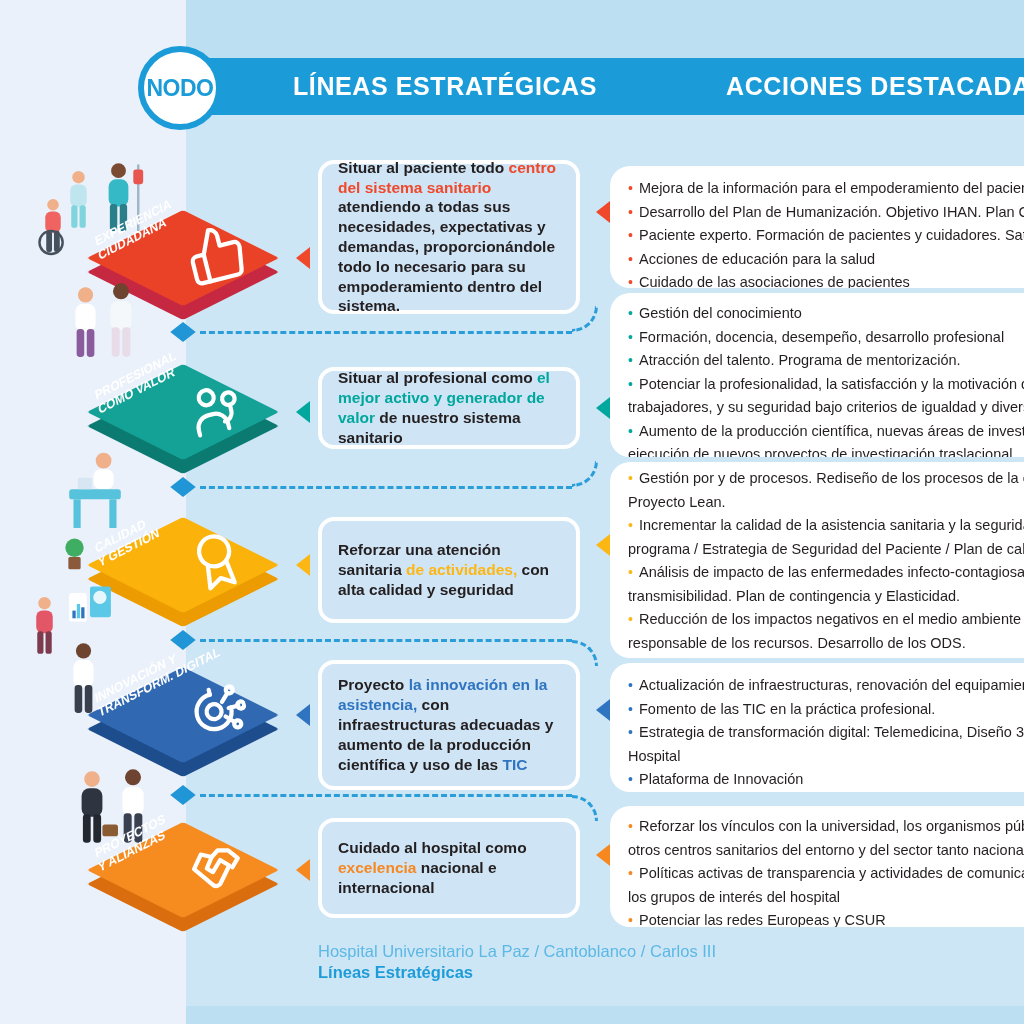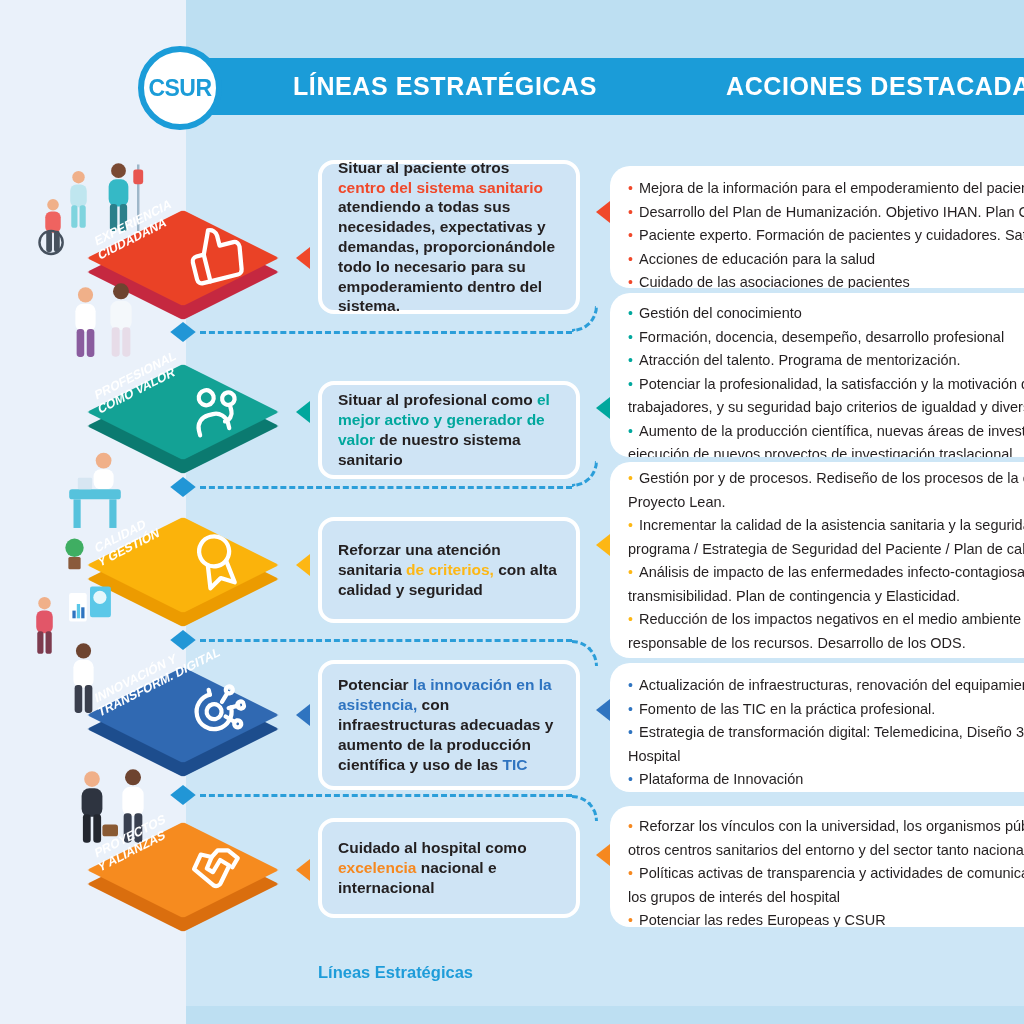--- a/index.html
+++ b/index.html
@@ -26,21 +26,21 @@
   .t0{top:190px}.t1{top:344px}.t2{top:497px}.t3{top:647px}.t4{top:802px}
   .tile-overlay{position:absolute;left:87px;width:192px;height:96px;z-index:5;}
   .ov0{top:210px}.ov1{top:364px}.ov2{top:517px}.ov3{top:667px}.ov4{top:822px}
   .tile-label{position:absolute;left:10px;top:26px;color:#fff;font-weight:700;font-size:12.5px;
     line-height:1.08;transform:rotate(-27deg) skewX(-14deg);transform-origin:left center;white-space:nowrap;}
   .tile-icon{position:absolute;left:100px;top:14px;transform:rotate(-14deg);}
   
   .sbox{position:absolute;left:318px;width:262px;background:#cfe4f5;border:4px solid #fff;
     border-radius:16px;display:flex;align-items:center;padding:10px 16px;}
   .box-text{font-weight:700;font-size:15.5px;line-height:1.28;}
-  .b0{top:160px;height:154px}.b1{top:381px;height:98px}.b2{top:517px;height:106px}
+  .b0{top:160px;height:154px}.b1{top:367px;height:82px}.b2{top:517px;height:106px}
   .b3{top:660px;height:130px}.b4{top:818px;height:100px}
   
   .arrow-left{position:absolute;width:0;height:0;border-top:11px solid transparent;
     border-bottom:11px solid transparent;border-right:14px solid #000;}
   .ba0{left:296px;top:247px}.ba1{left:296px;top:401px}.ba2{left:296px;top:554px}
   .ba3{left:296px;top:704px}.ba4{left:296px;top:859px}
   .pa0{left:596px;top:201px}.pa1{left:596px;top:397px}.pa2{left:596px;top:534px}
   .pa3{left:596px;top:699px}.pa4{left:596px;top:844px}
   
   .panel{position:absolute;left:610px;width:470px;background:#fff;border-radius:20px;
@@ -154,21 +154,21 @@
           <rect x="12" y="14" width="16" height="22" rx="6" fill="#ffffff"></rect>
           <rect x="13" y="34" width="6" height="22" rx="2.5" fill="#394050"></rect>
           <rect x="21" y="34" width="6" height="22" rx="2.5" fill="#394050"></rect>
         </svg></div>
     </div>
 
   <div class="header-bar"></div>
   <div class="header-col hcol1">LÍNEAS ESTRATÉGICAS</div>
   <div class="header-col hcol2">ACCIONES DESTACADAS</div>
   <div class="logo-circle">
-    <span class="logo-text">CSUR</span>
+    <span class="logo-text">NODO</span>
   </div>
 
   <div class="gap-diamond gd0"></div>
   <div class="gap-diamond gd1"></div>
   <div class="gap-diamond gd2"></div>
   <div class="gap-diamond gd3"></div>
   <div class="gap-line gl0"></div>
   <div class="gap-line gl1"></div>
   <div class="gap-line gl2"></div>
   <div class="gap-line gl3"></div>
@@ -186,21 +186,21 @@
       <div>EXPERIENCIA</div>
       <div>CIUDADANA</div>
     </div>
     <div class="tile-icon"><svg viewBox="0 0 24 24" width="60" height="60" fill="none" stroke="#ffffff" stroke-width="1.7" stroke-linecap="round" stroke-linejoin="round">
           <path d="M14 9V5a3 3 0 0 0-3-3l-4 9v11h11.28a2 2 0 0 0 2-1.7l1.38-9a2 2 0 0 0-2-2.3z"></path>
           <path d="M7 22H4a2 2 0 0 1-2-2v-7a2 2 0 0 1 2-2h3"></path>
         </svg></div>
   </div>
   <div class="arrow-left ba0" style="border-right-color: rgb(240, 72, 42);"></div>
   <div class="sbox b0">
-      <div class="box-text"><span>Situar al paciente otros </span><span style="color: rgb(240, 72, 42); text-align: center;">centro del sistema sanitario</span><span> atendiendo a todas sus necesidades, expectativas y demandas, proporcionándole todo lo necesario para su empoderamiento dentro del sistema.</span></div>
+      <div class="box-text"><span>Situar al paciente todo </span><span style="color: rgb(240, 72, 42); text-align: center;">centro del sistema sanitario</span><span> atendiendo a todas sus necesidades, expectativas y demandas, proporcionándole todo lo necesario para su empoderamiento dentro del sistema.</span></div>
     </div>
   <div class="arrow-left pa0" style="border-right-color: rgb(240, 72, 42);"></div>
   <div class="panel p0">
       <div class="bullets">
         <div class="bullet">
           <div class="bl"><span class="dot" style="color: rgb(240, 72, 42);">•</span>Mejora de la información para el empoderamiento del paciente</div>
         </div>
         <div class="bullet">
           <div class="bl"><span class="dot" style="color: rgb(240, 72, 42);">•</span>Desarrollo del Plan de Humanización. Objetivo IHAN. Plan General</div>
         </div>
@@ -268,21 +268,21 @@
       <div>CALIDAD</div>
       <div>Y GESTIÓN</div>
     </div>
     <div class="tile-icon"><svg viewBox="0 0 24 24" width="60" height="60" fill="none" stroke="#ffffff" stroke-width="1.7" stroke-linecap="round" stroke-linejoin="round">
           <circle cx="12" cy="8" r="6"></circle>
           <path d="M8.2 12.9 7 22l5-3 5 3-1.2-9.1"></path>
         </svg></div>
   </div>
   <div class="arrow-left ba2" style="border-right-color: rgb(253, 183, 20);"></div>
   <div class="sbox b2">
-      <div class="box-text"><span>Reforzar una atención sanitaria </span><span style="color: rgb(253, 183, 20);">de criterios,</span><span> con alta calidad y seguridad</span></div>
+      <div class="box-text"><span>Reforzar una atención sanitaria </span><span style="color: rgb(253, 183, 20);">de actividades,</span><span> con alta calidad y seguridad</span></div>
     </div>
   <div class="arrow-left pa2" style="border-right-color: rgb(253, 183, 20);"></div>
   <div class="panel p2">
       <div class="bullets">
         <div class="bullet">
           <div class="bl"><span class="dot" style="color: rgb(253, 183, 20);">•</span>Gestión por y de procesos. Rediseño de los procesos de la organización.</div>
           <div class="bl">Proyecto Lean.</div>
         </div>
         <div class="bullet">
           <div class="bl"><span class="dot" style="color: rgb(253, 183, 20);">•</span>Incrementar la calidad de la asistencia sanitaria y la seguridad del paciente:</div>
@@ -312,21 +312,21 @@
           <circle cx="11" cy="12" r="3"></circle>
           <path d="M11 5a7 7 0 1 0 7 7"></path>
           <path d="M15 9l3-3M17 12h4M15 15l3 3M11 3v2"></path>
           <circle cx="19" cy="5" r="1.4"></circle>
           <circle cx="22" cy="12" r="1.4"></circle>
           <circle cx="19" cy="19" r="1.4"></circle>
         </svg></div>
   </div>
   <div class="arrow-left ba3" style="border-right-color: rgb(47, 116, 192);"></div>
   <div class="sbox b3">
-      <div class="box-text"><span>Potenciar </span><span style="color: rgb(47, 116, 192);">la innovación en la asistencia,</span><span> con infraestructuras adecuadas y aumento de la producción científica y uso de las </span><span style="color: rgb(47, 116, 192);">TIC</span></div>
+      <div class="box-text"><span>Proyecto </span><span style="color: rgb(47, 116, 192);">la innovación en la asistencia,</span><span> con infraestructuras adecuadas y aumento de la producción científica y uso de las </span><span style="color: rgb(47, 116, 192);">TIC</span></div>
     </div>
   <div class="arrow-left pa3" style="border-right-color: rgb(47, 116, 192);"></div>
   <div class="panel p3">
       <div class="bullets">
         <div class="bullet">
           <div class="bl"><span class="dot" style="color: rgb(47, 116, 192);">•</span>Actualización de infraestructuras, renovación del equipamiento</div>
         </div>
         <div class="bullet">
           <div class="bl"><span class="dot" style="color: rgb(47, 116, 192);">•</span>Fomento de las TIC en la práctica profesional.</div>
         </div>
@@ -368,15 +368,16 @@
         <div class="bullet">
           <div class="bl"><span class="dot" style="color: rgb(246, 136, 31);">•</span>Políticas activas de transparencia y actividades de comunicación con</div>
           <div class="bl">los grupos de interés del hospital</div>
         </div>
         <div class="bullet">
           <div class="bl"><span class="dot" style="color: rgb(246, 136, 31);">•</span>Potenciar las redes Europeas y CSUR</div>
         </div>
       </div>
     </div>
 
+  <div class="footer-line1">Hospital Universitario La Paz / Cantoblanco / Carlos III</div>
   <div class="footer-line2">Líneas Estratégicas</div>
 
 </div>
 
 </body></html>

